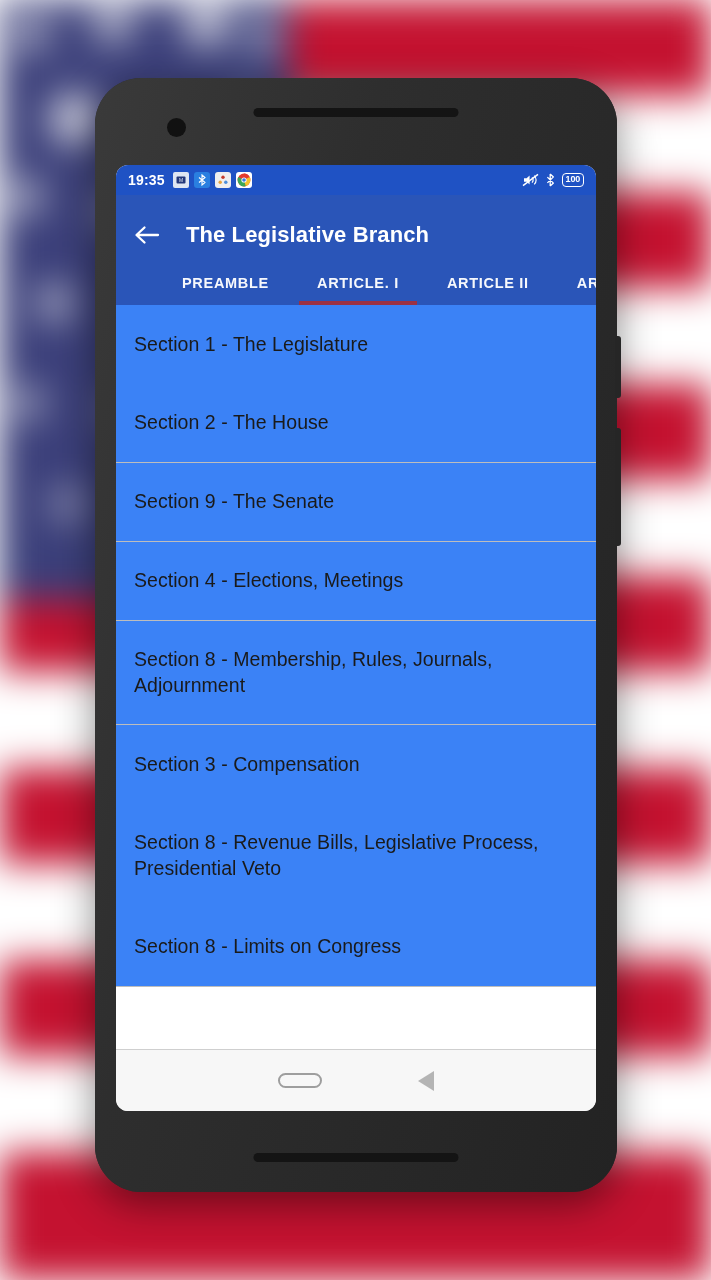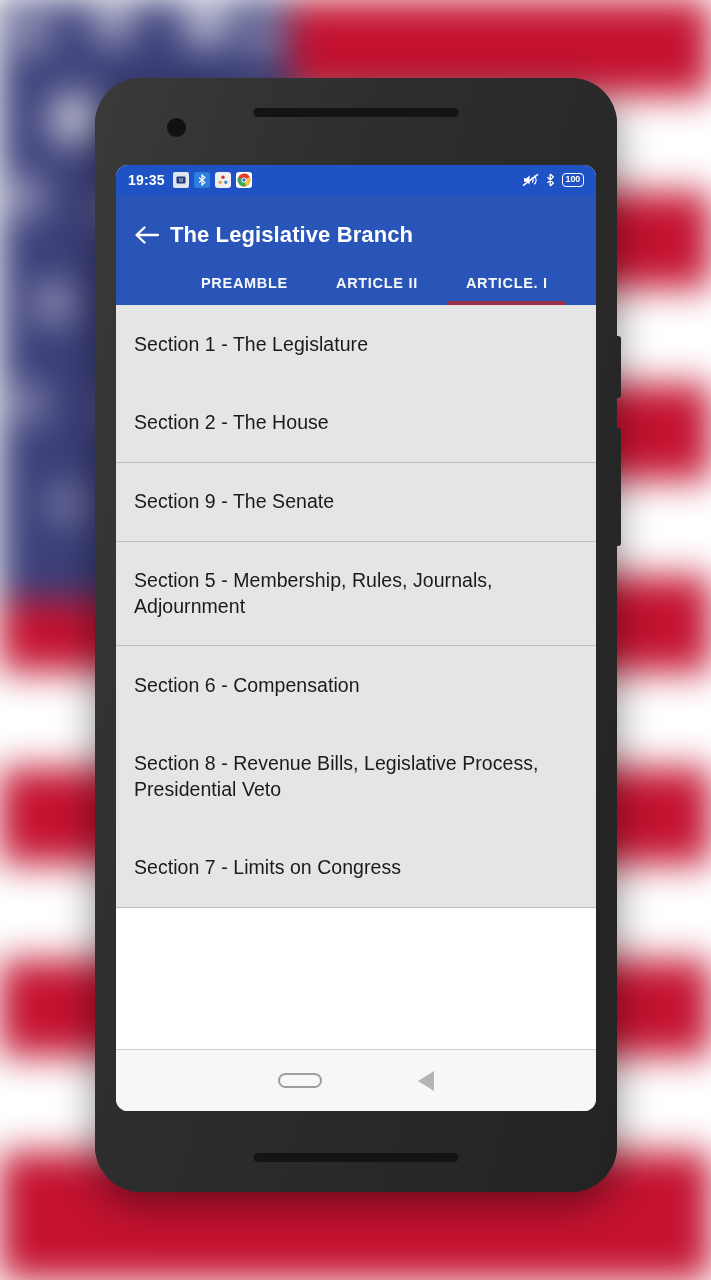--- a/index.html
+++ b/index.html
@@ -179,27 +179,28 @@
     height: 46px;
     display: flex;
     align-items: center;
     justify-content: center;
     cursor: pointer;
   }
   #app-title {
     color: #ffffff;
     font-size: 22px;
     font-weight: bold;
+    margin-left: 16px;
     letter-spacing: .1px;
   }
   #tab-bar {
     display: flex;
     align-items: stretch;
     height: 44px;
-    padding-left: 61px;
+    padding-left: 42px;
     overflow: hidden;
     position: relative;
   }
   .tab {
     display: flex;
     align-items: center;
     justify-content: center;
     color: #ffffff;
     font-size: 14.5px;
     font-weight: bold;
@@ -225,21 +226,21 @@
     flex: 1;
     background: #ffffff;
     overflow: hidden;
   }
   .list-item {
     padding: 26px 18px 26px 18px;
     min-height: 79px;
     display: flex;
     align-items: center;
     cursor: pointer;
-    background: #e5e5e5;
+    background: #3b82f6;
   }
   .list-item.divided {
     border-bottom: 1.5px solid #bdbdbd;
   }
   .list-item-label {
     font-size: 19.5px;
     color: #1a1a1a;
     line-height: 1.32;
     letter-spacing: .05px;
   }
@@ -377,47 +378,50 @@
       <div id="app-bar-top">
         <div id="back-button">
           <svg width="26" height="22" viewBox="0 0 26 22" aria-hidden="true">
             <path d="M24 11 H3 M10.5 3.5 L2.5 11 L10.5 18.5" stroke="#ffffff" stroke-width="2.3" fill="none" stroke-linecap="round" stroke-linejoin="round"></path>
           </svg>
         </div>
         <div id="app-title">The Legislative Branch</div>
       </div>
       <div id="tab-bar">
         <div class="tab">PREAMBLE</div>
+        <div class="tab selected" style="--accent: #a03040;">ARTICLE. I</div>
         <div class="tab">ARTICLE II</div>
-        <div class="tab selected" style="--accent: #a03040;">ARTICLE. I</div>
         <div class="tab">ARTICLE III</div>
       </div>
     </div>
 
     <div id="section-list">
       <div class="list-item">
         <div class="list-item-label">Section 1 - The Legislature</div>
       </div>
       <div class="list-item divided">
         <div class="list-item-label">Section 2 - The House</div>
       </div>
       <div class="list-item divided">
         <div class="list-item-label">Section 9 - The Senate</div>
       </div>
       <div class="list-item divided">
-        <div class="list-item-label">Section 5 - Membership, Rules, Journals, Adjournment</div>
+        <div class="list-item-label">Section 4 - Elections, Meetings</div>
+      </div>
+      <div class="list-item divided">
+        <div class="list-item-label">Section 8 - Membership, Rules, Journals, Adjournment</div>
       </div>
       <div class="list-item">
-        <div class="list-item-label">Section 6 - Compensation</div>
+        <div class="list-item-label">Section 3 - Compensation</div>
       </div>
       <div class="list-item">
         <div class="list-item-label">Section 8 - Revenue Bills, Legislative Process, Presidential Veto</div>
       </div>
       <div class="list-item divided">
-        <div class="list-item-label">Section 7 - Limits on Congress</div>
+        <div class="list-item-label">Section 8 - Limits on Congress</div>
       </div>
     </div>
 
     <div id="nav-bar">
       <div id="nav-home-pill"></div>
       <div id="nav-back-icon"></div>
     </div>
 
   </div>
 </div>

